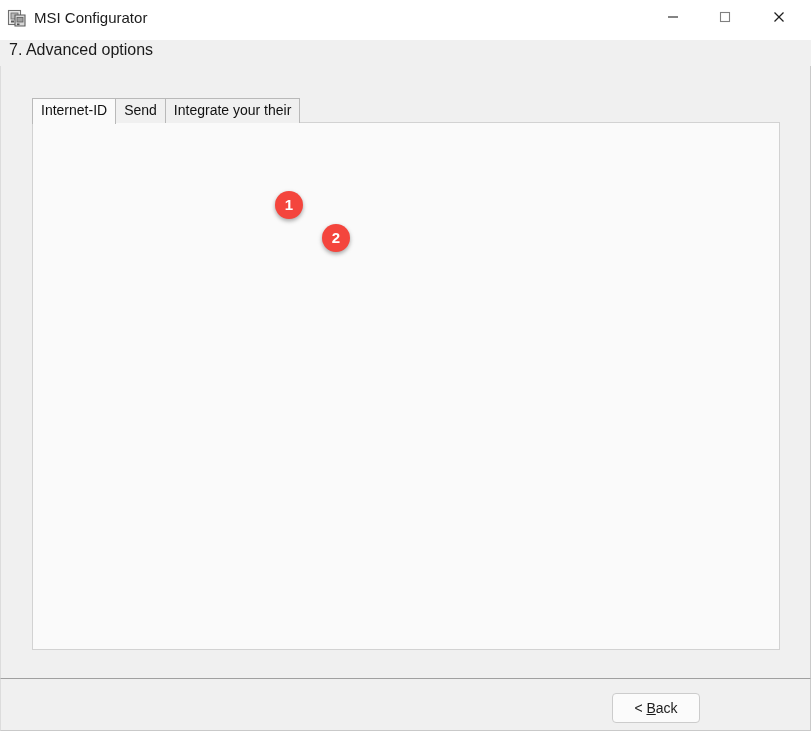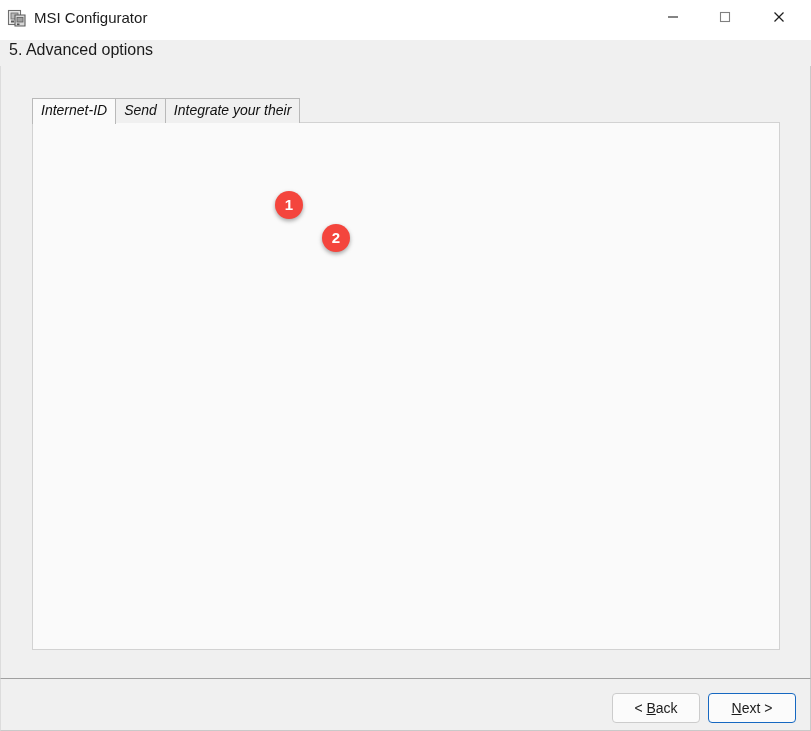--- a/index.html
+++ b/index.html
@@ -94,21 +94,20 @@
     padding: 3px 8px 4px 8px;
     line-height: 17px;
     background: #f0f0f0;
     border: 1px solid #b9b9b9;
     border-bottom: none;
     margin-right: -1px;
     white-space: nowrap;
     cursor: default;
     position: relative;
     box-sizing: border-box;
-    font-style: italic;
   }
   .tab.active {
     background: #fafafa;
     color: #111111;
     z-index: 3;
     padding-bottom: 5px;
     margin-bottom: -1px;
   }
 
   
@@ -303,21 +302,21 @@
         </svg>
     </button>
     <button class="win-btn" id="btn-close">
       <svg width="12" height="12" viewBox="0 0 12 12">
         <line x1="1.5" y1="1.5" x2="10.5" y2="10.5" stroke="#202020" stroke-width="1.2"></line>
         <line x1="10.5" y1="1.5" x2="1.5" y2="10.5" stroke="#202020" stroke-width="1.2"></line>
       </svg>
     </button>
   </div>
 
-  <div id="page-title">5. Advanced options</div>
+  <div id="page-title">7. Advanced options</div>
 
   <div id="body-area"></div>
 
   <div id="tabstrip">
     <div class="tab active">Internet-ID</div>
     <div class="tab">Send</div>
     <div class="tab">Integrate your their</div>
   </div>
 
   <div id="tab-panel"></div>
@@ -362,18 +361,17 @@
   <div class="opt-row" style="left:65px; top:388px;">
     <span class="rb off"></span>
     <span class="opt-label">Specify custom Internet-ID server</span>
   </div>
 
   <button class="flat-btn" id="btn-server">Server...</button>
 
   <div id="footer"></div>
 
   <button class="nav-btn" id="btn-back"><span><span>&lt; </span><u>B</u><span>ack</span></span></button>
-  <button class="nav-btn" id="btn-next"><span><u>N</u><span>ext &gt;</span></span></button>
 
   <div class="badge" id="badge-1">1</div>
   <div class="badge" id="badge-2">2</div>
 
 </div>
 
 </body></html>

